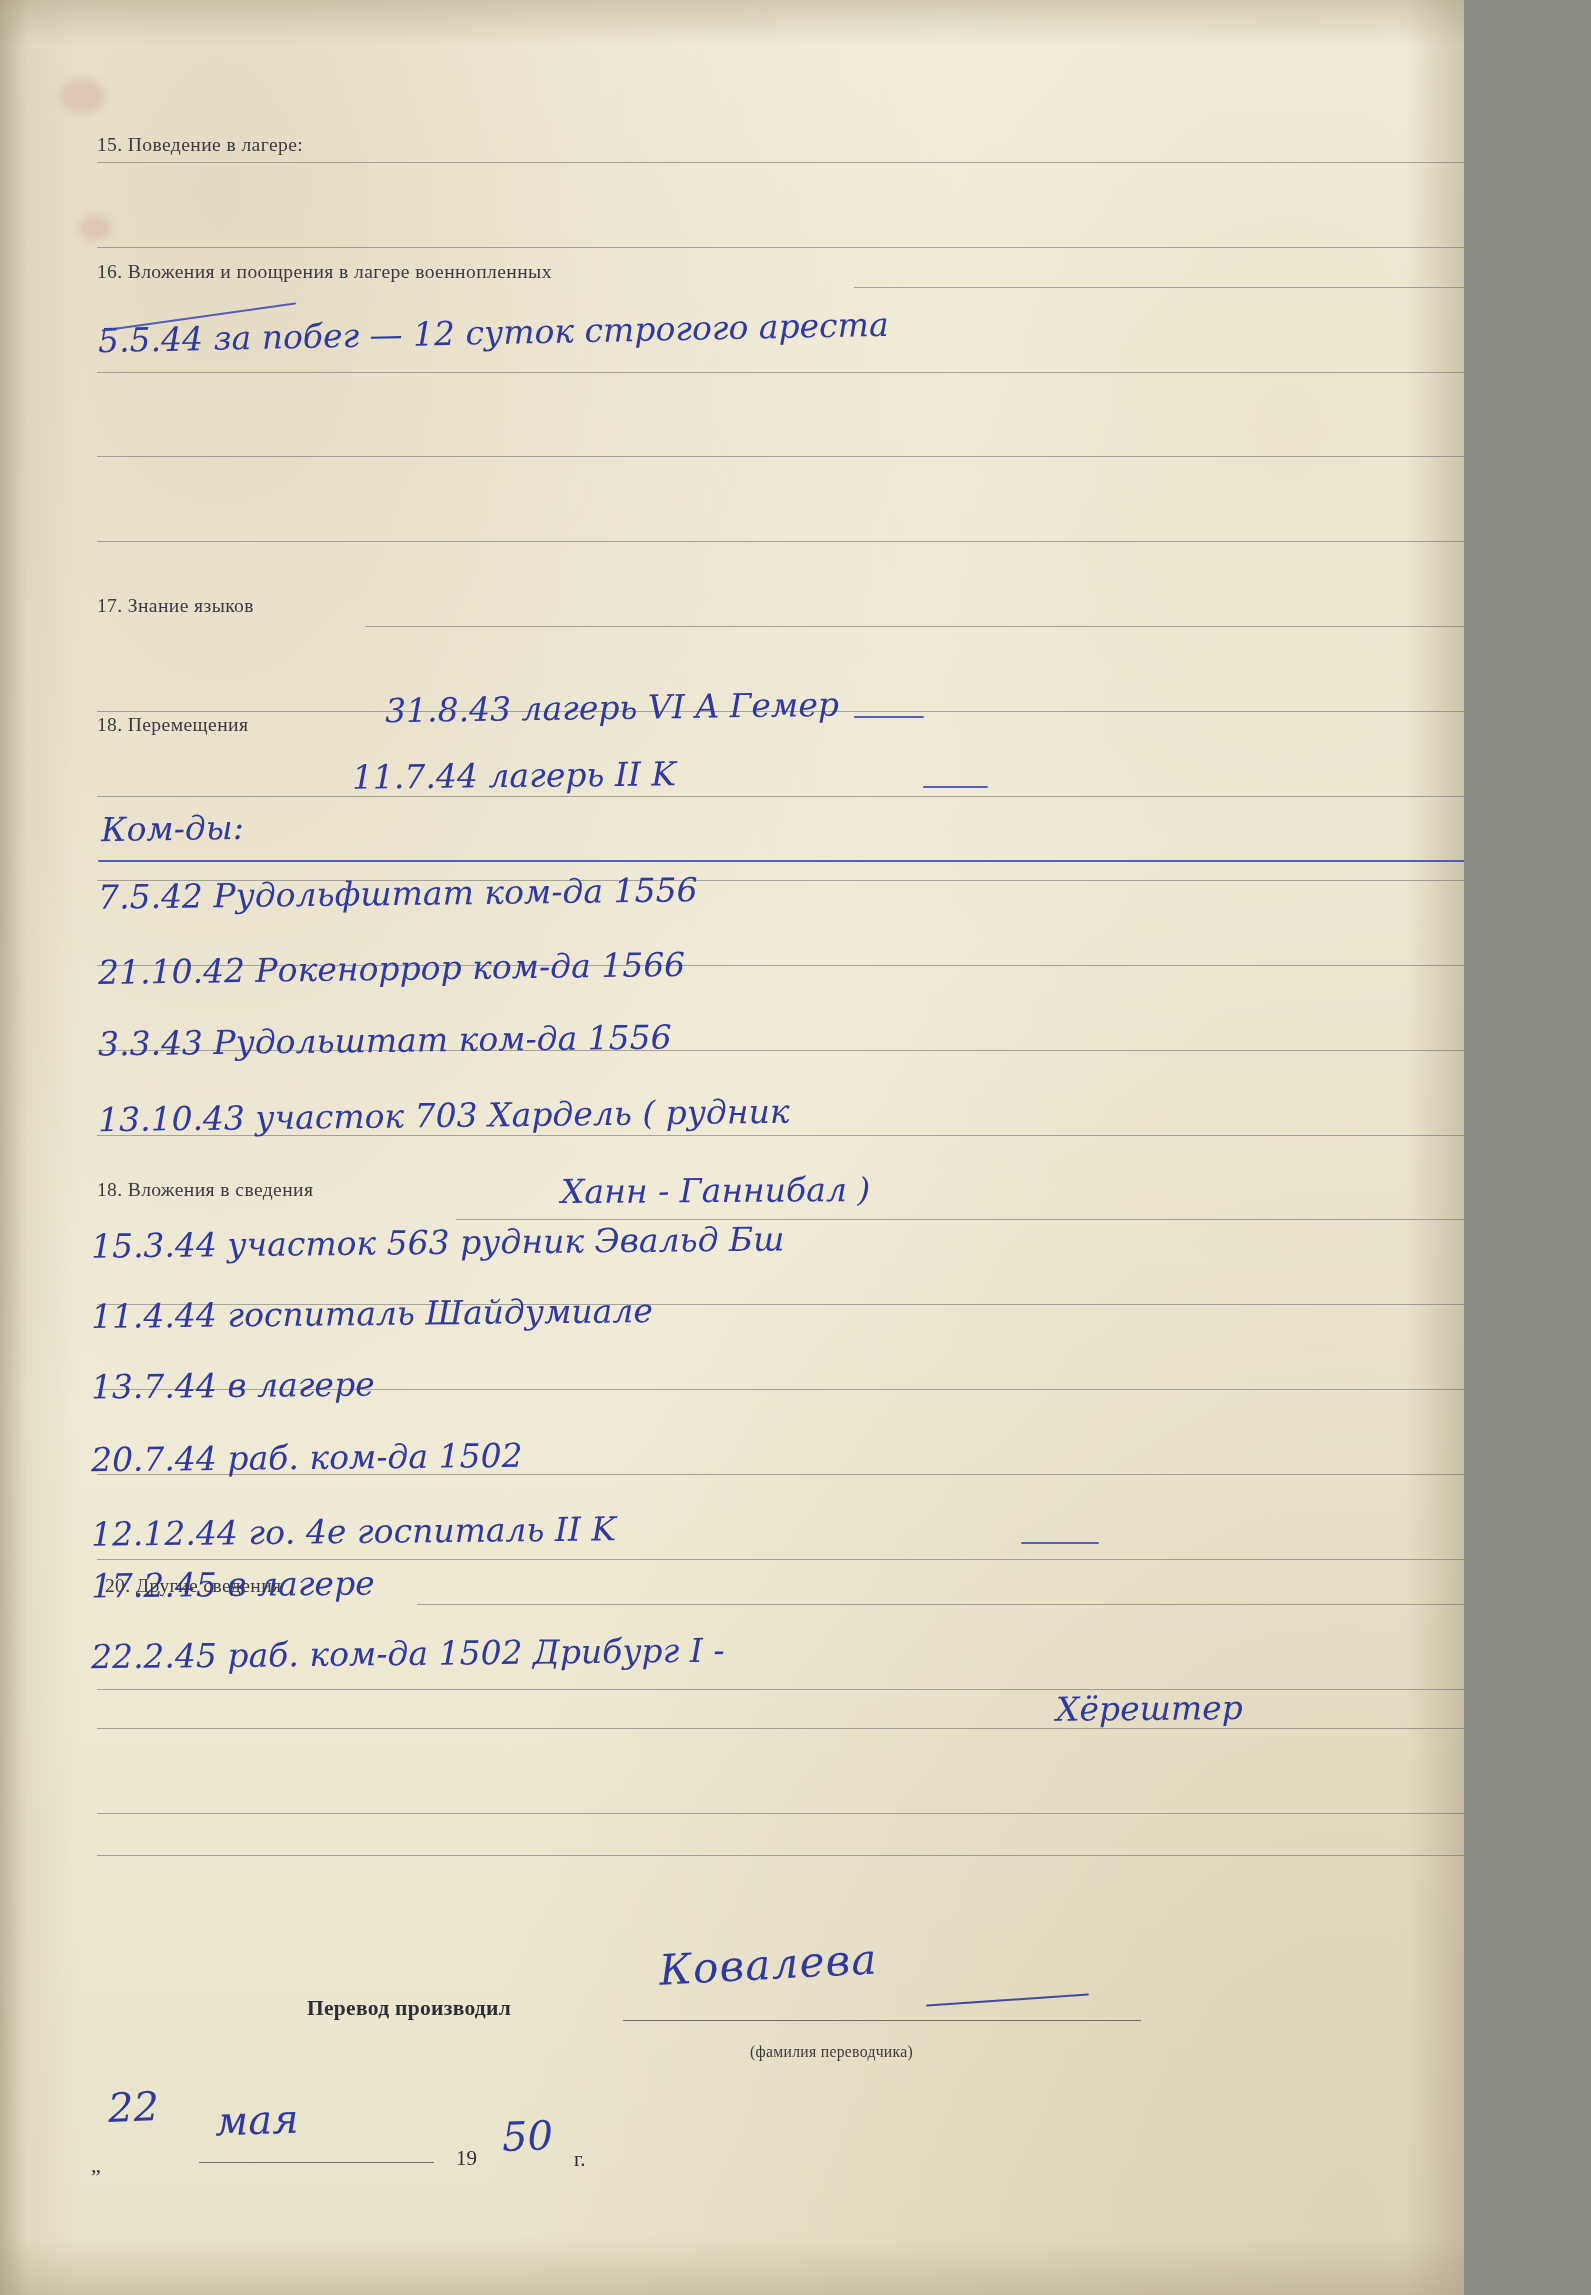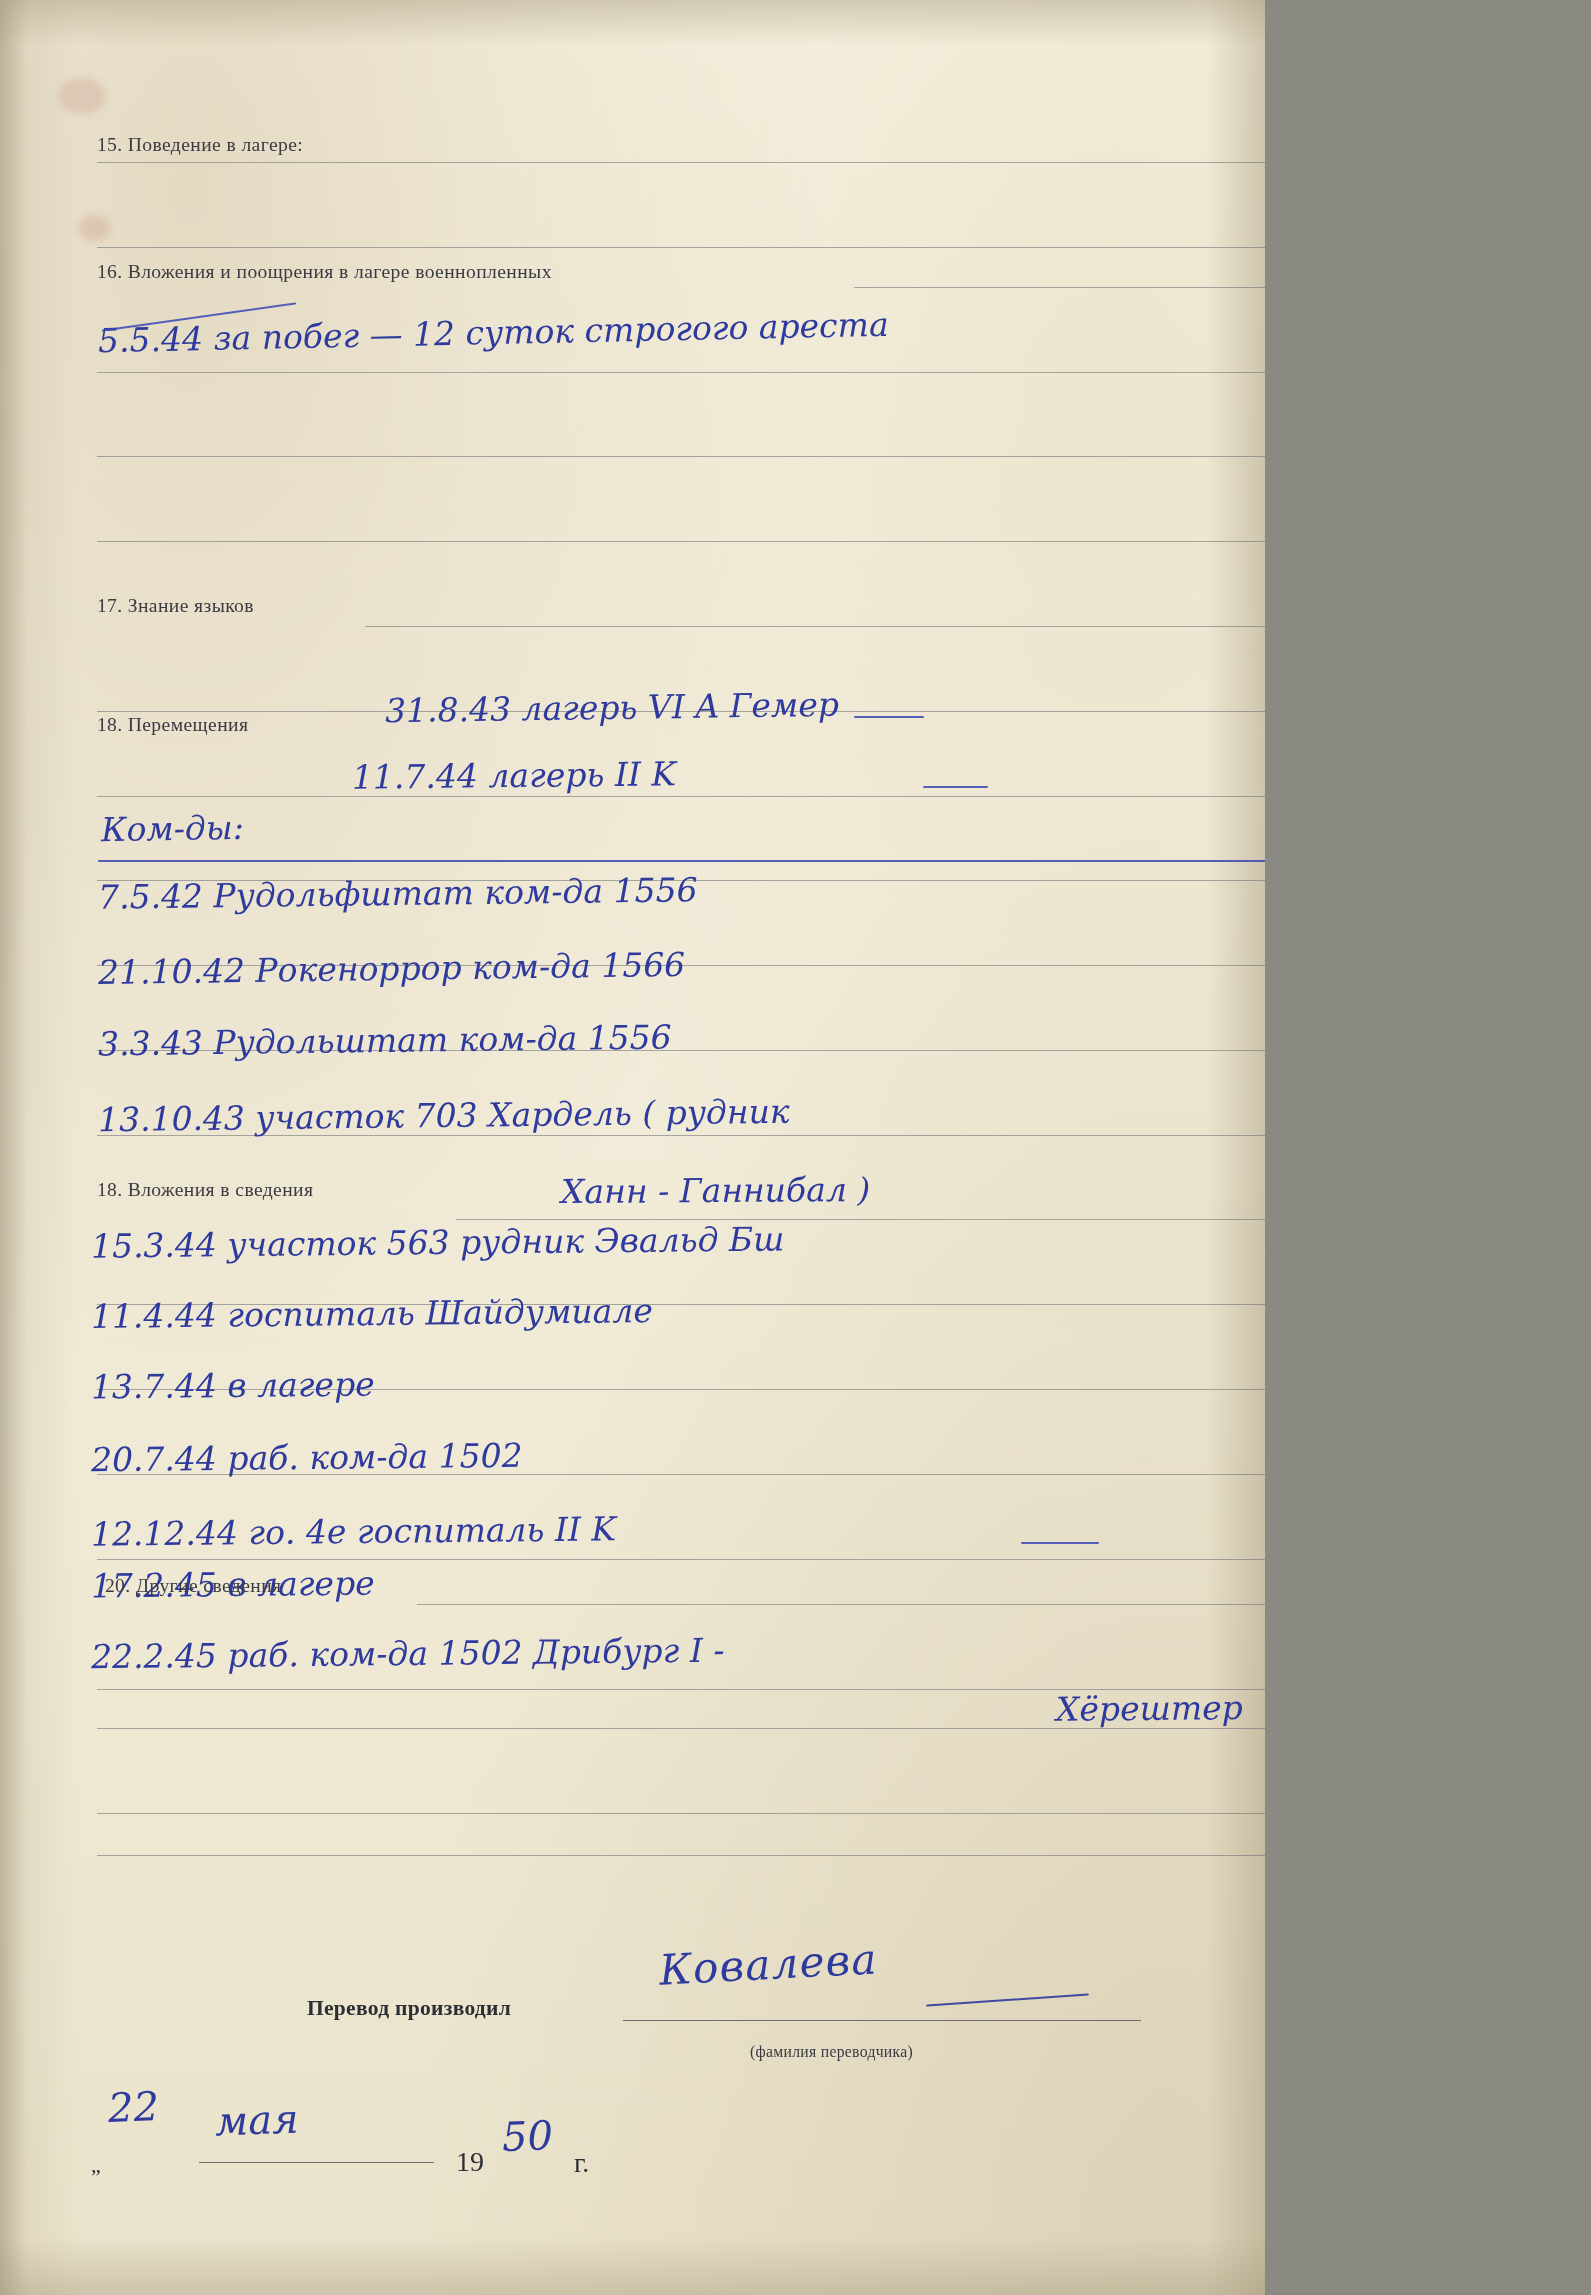--- a/index.html
+++ b/index.html
@@ -2,21 +2,21 @@
 <html style="font-size:10.4px"><head>
 <meta charset="utf-8">
 <style>
   html, body {
     margin: 0;
     padding: 0;
     background: #8a8a82;
   }
   .page {
     position: relative;
-    width: 1265px;
+    width: 1464px;
     height: 2295px;
     background: #fca5a5;
     overflow: hidden;
     font-family: "Liberation Serif", serif;
   }
   
   .paper-tint {
     position: absolute;
     inset: 0;
     background:
@@ -124,21 +124,21 @@
   }
   .date-line {
     position: absolute;
     height: 1.3px;
     background: #50505a;
     opacity: 0.8;
   }
   .date-static {
     position: absolute;
     font-family: "Liberation Serif", serif;
-    font-size: 28px;
+    font-size: 21px;
     color: #2e2e36;
   }
   .quote-mark {
     position: absolute;
     font-family: "Liberation Serif", serif;
     font-size: 22px;
     color: #2e2e36;
   }
   .signature {
     position: absolute;

